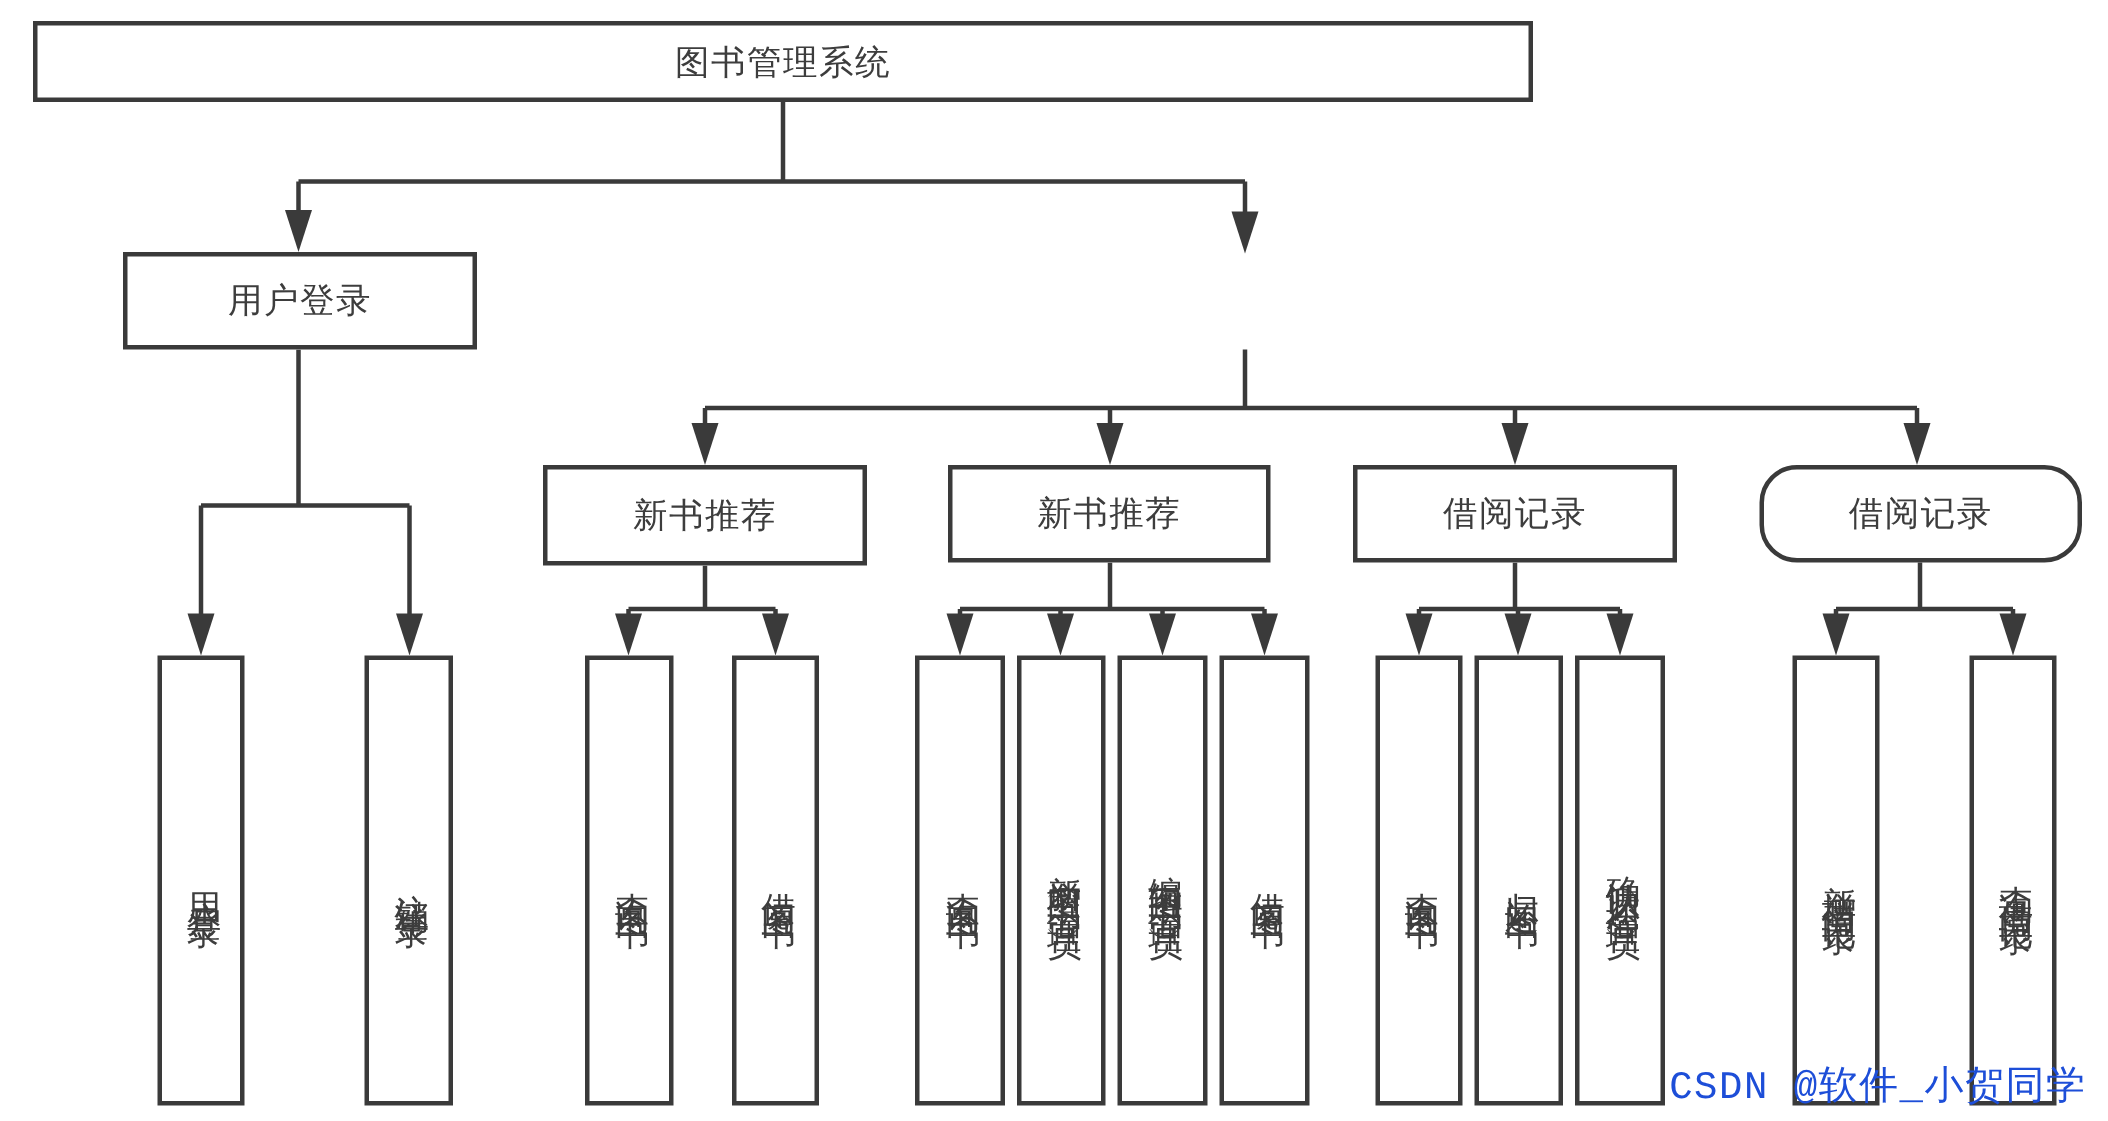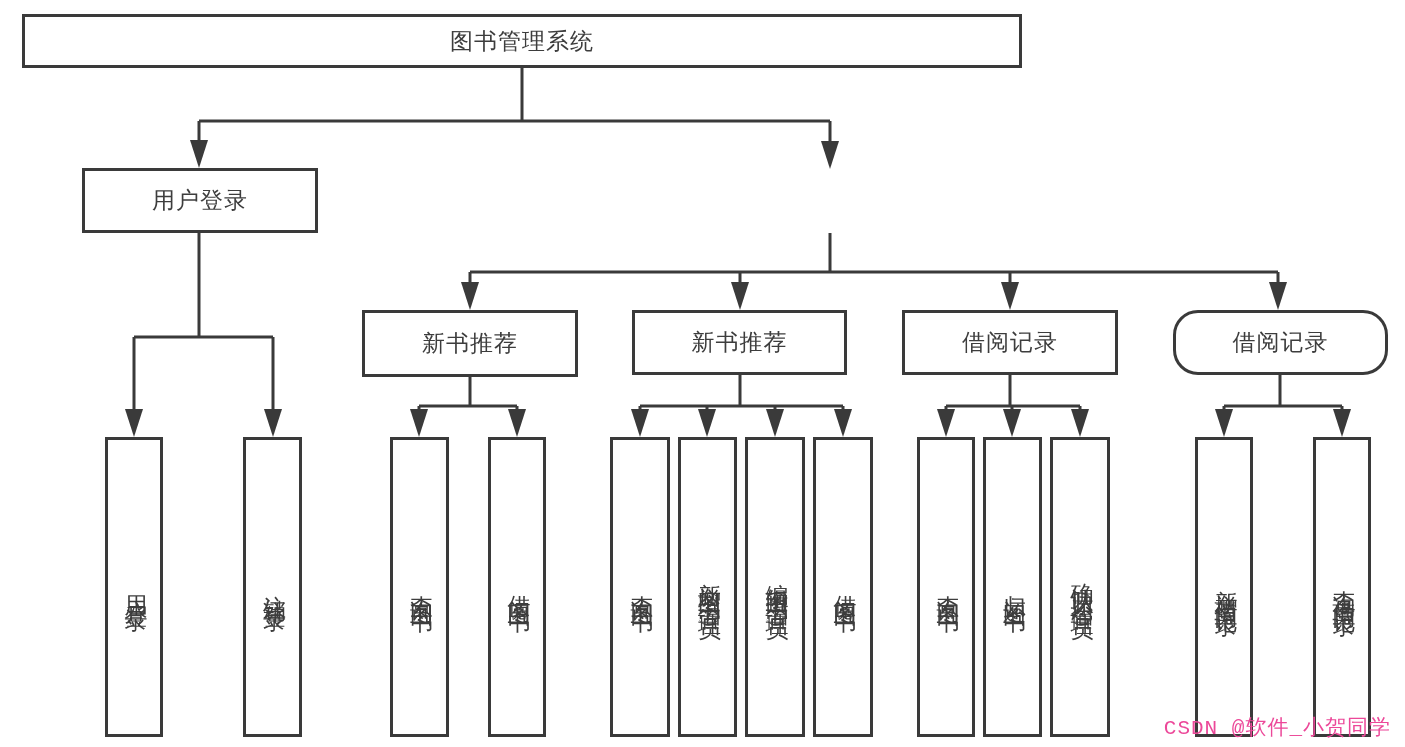--- a/index.html
+++ b/index.html
@@ -35,22 +35,22 @@
   .vbox .vtext {
     writing-mode:vertical-rl;
     text-orientation:mixed;
     font-size:23px;
     line-height:1;
     letter-spacing:5px;
   }
   .watermark {
     position:absolute;
     right:14px; bottom:6px;
-    font-size:21px;
-    color:#ec4899;
+    font-size:26px;
+    color:#1d4ed8;
     letter-spacing:1px;
     z-index:5;
     white-space:nowrap;
   }
 </style>
 </head>
 <body>
 
 <div class="canvas">
 

